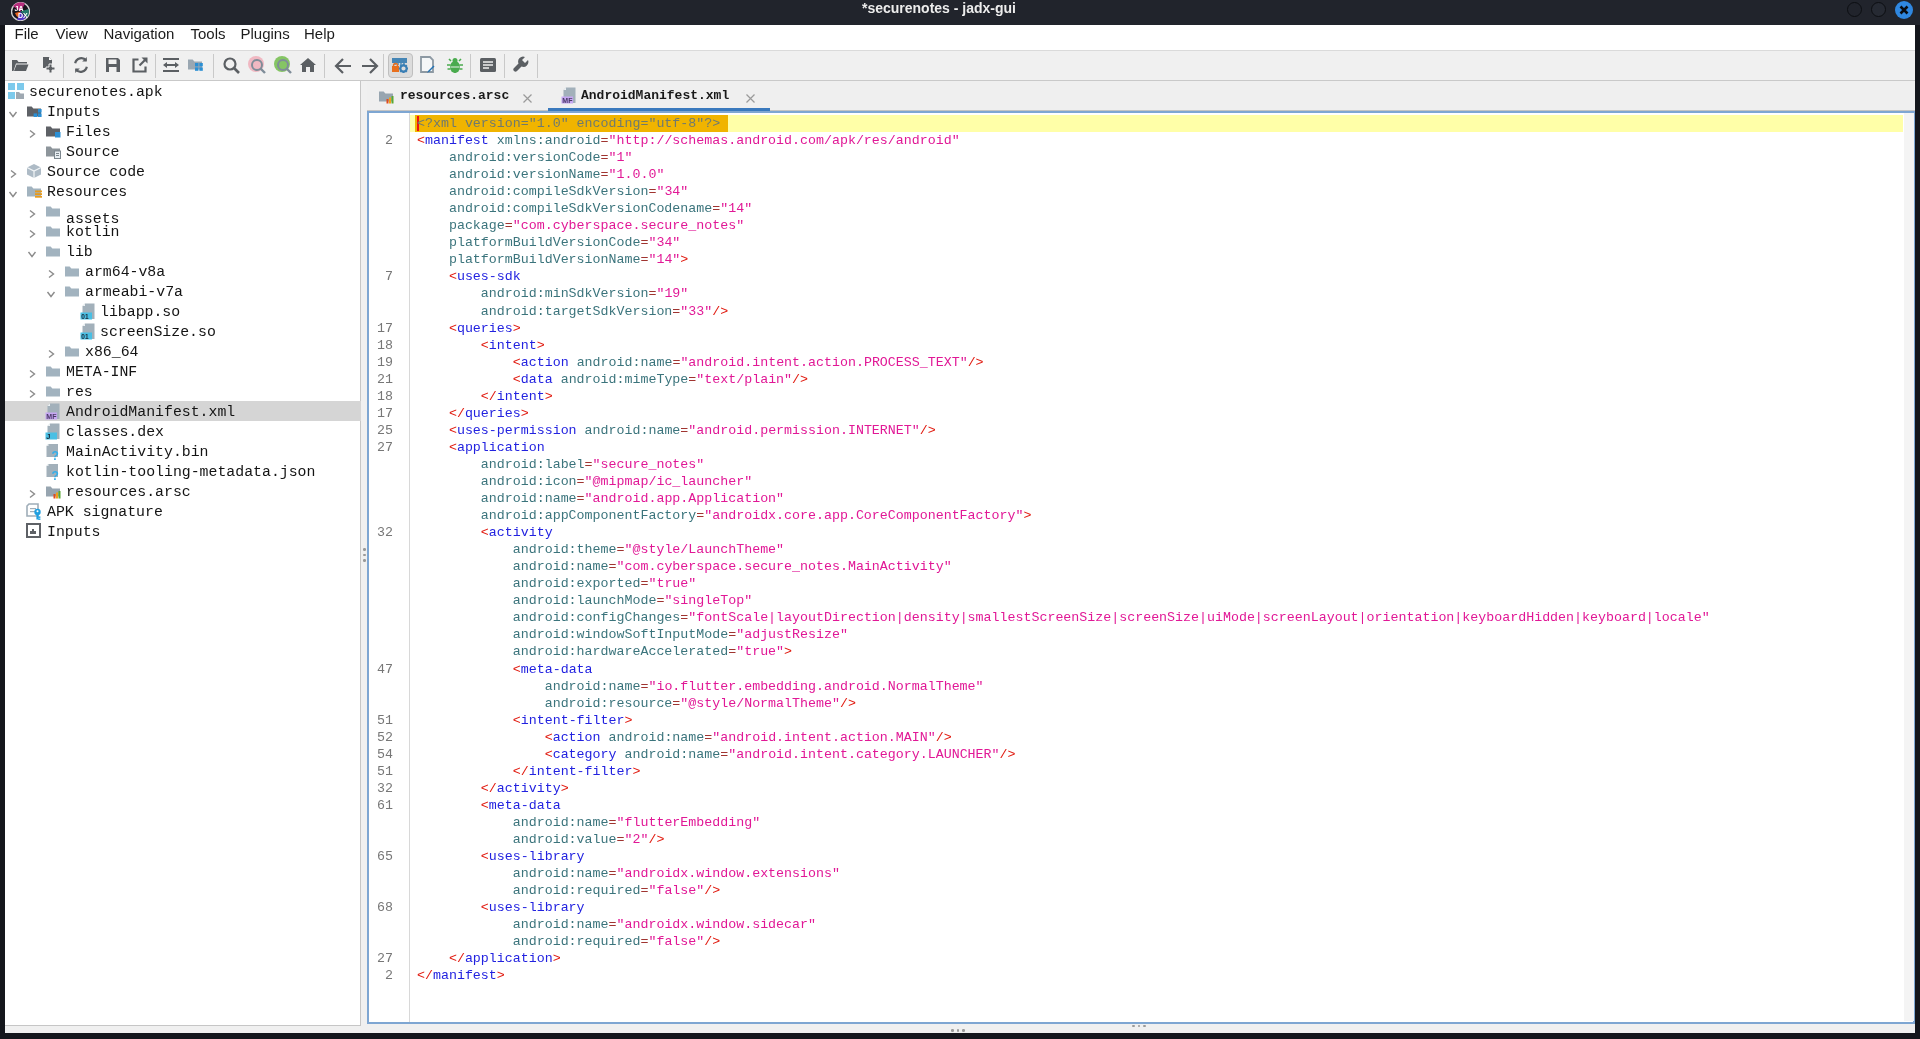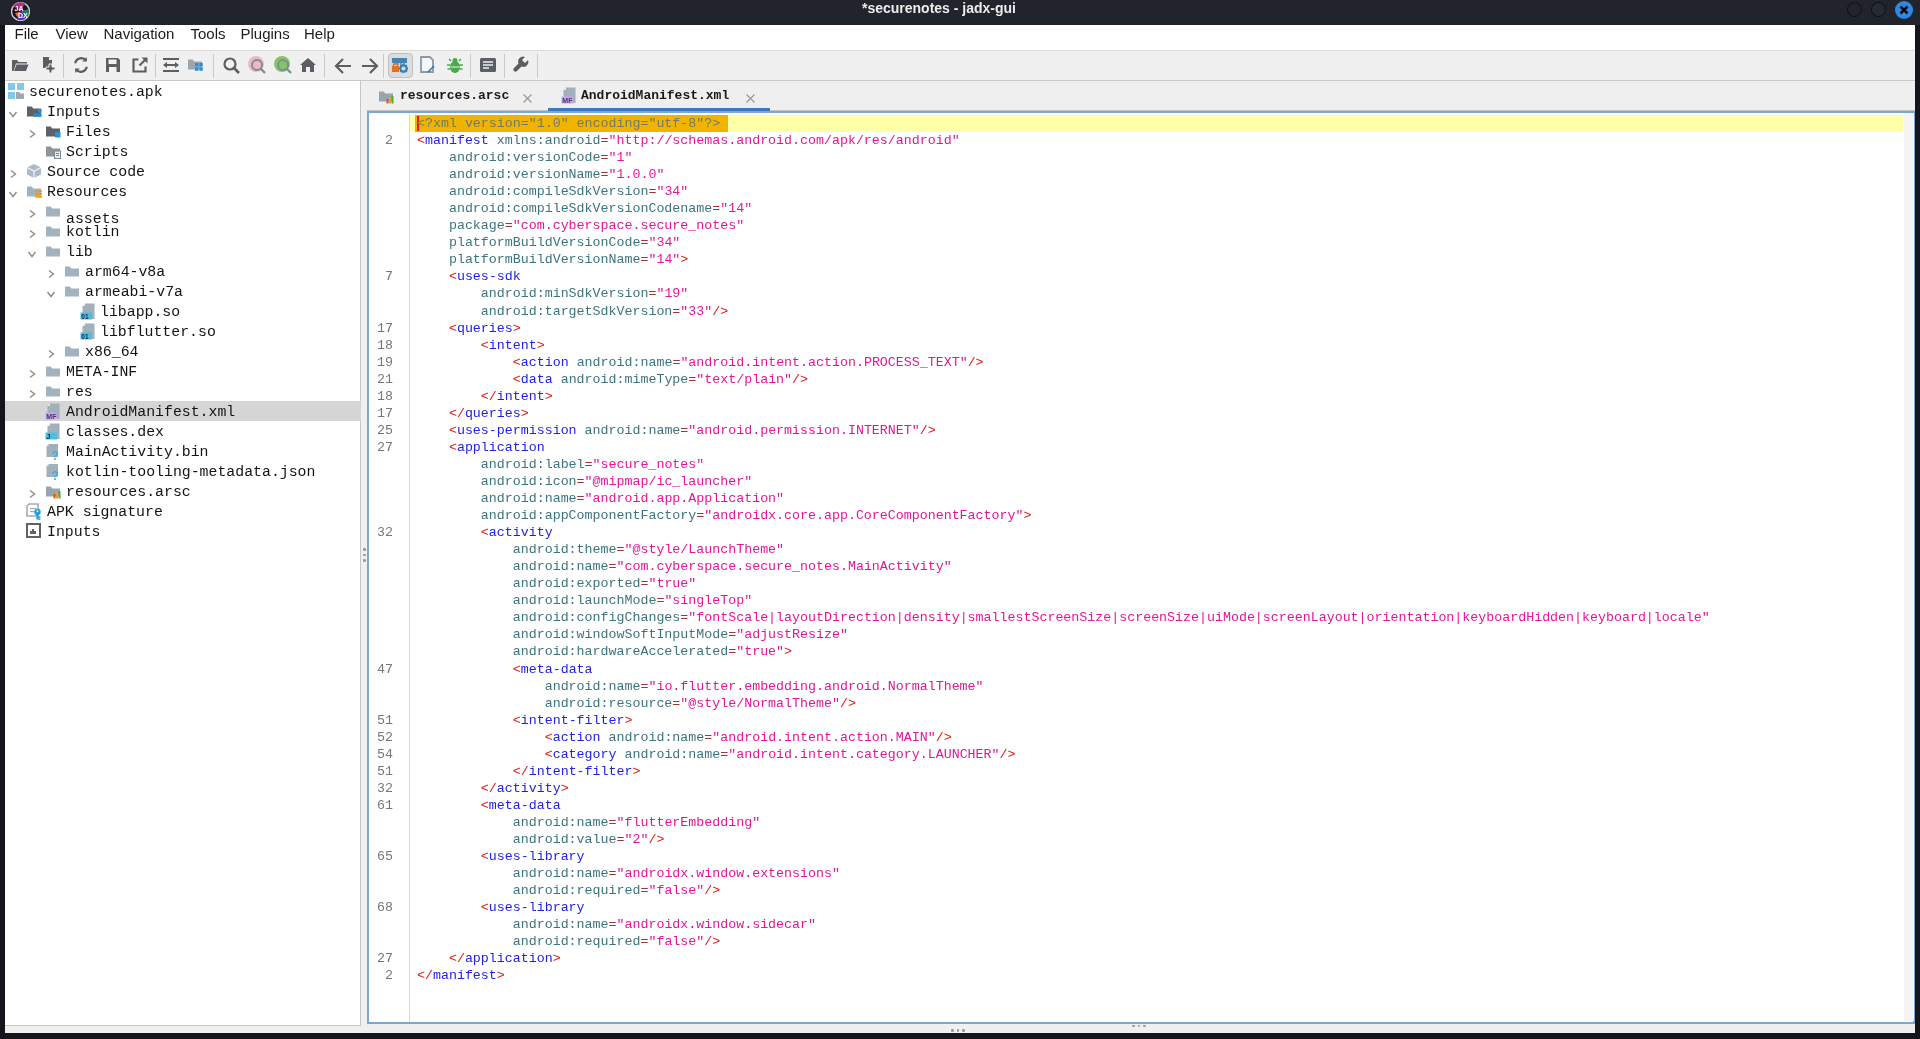--- a/index.html
+++ b/index.html
@@ -170,21 +170,21 @@
         <path d="M1 3.5 h4.6 l1.8 2 H15 V13.5 H1 Z" fill="#5e6166"></path>
         <rect x="10" y="9" width="5.5" height="5.5" fill="#2b8fd4"></rect>
       </svg></div>
     <div style="position:absolute;left:66px;top:122px;height:20px;line-height:20px">Files</div>
 <div style="position:absolute;left:45px;top:143px"><svg width="16" height="16" viewBox="0 0 16 16">
         <path d="M1 3.5 h4.6 l1.8 2 H15 V13.5 H1 Z" fill="#8d959b"></path>
         <rect x="9.5" y="8" width="6" height="7.5" fill="#e8eef2" stroke="#7c868d" stroke-width="1"></rect>
         <rect x="11" y="10" width="3" height="1" fill="#7c868d"></rect>
         <rect x="11" y="12" width="3" height="1" fill="#7c868d"></rect>
       </svg></div>
-    <div style="position:absolute;left:66px;top:142px;height:20px;line-height:20px">Scripts</div>
+    <div style="position:absolute;left:66px;top:142px;height:20px;line-height:20px">Source</div>
 <div style="position:absolute;left:8px;top:167px"><svg width="10" height="10" viewBox="0 0 10 10">
         <path d="M3 1.5 L7.5 5 L3 8.5" stroke="#8b8b8b" stroke-width="1.4" fill="none"></path>
       </svg></div>
     <div style="position:absolute;left:26px;top:163px"><svg width="16" height="16" viewBox="0 0 16 16">
         <path d="M8 1 L15 4.5 L15 11.5 L8 15 L1 11.5 L1 4.5 Z" fill="#aebbc6"></path>
         <path d="M1 4.5 L8 8 L15 4.5 M8 8 L8 15" stroke="#f2f5f7" stroke-width="1.2" fill="none"></path>
       </svg></div>
     <div style="position:absolute;left:47px;top:162px;height:20px;line-height:20px">Source code</div>
 <div style="position:absolute;left:8px;top:187px"><svg width="10" height="10" viewBox="0 0 10 10">
         <path d="M1.5 3 L5 7.5 L8.5 3" stroke="#8b8b8b" stroke-width="1.4" fill="none"></path>
@@ -237,21 +237,21 @@
         <rect x="0.5" y="9.5" width="11.5" height="7" fill="#49bfe4"></rect>
         <text x="1.3" y="15.6" font-family="Liberation Sans, sans-serif" font-size="6.5" font-weight="bold" fill="#1c2a38">01</text>
       </svg></div>
     <div style="position:absolute;left:100px;top:302px;height:20px;line-height:20px">libapp.so</div>
 <div style="position:absolute;left:80px;top:323px"><svg width="16" height="17" viewBox="0 0 16 17">
         <path d="M5 0.5 H14.5 V16 H2.5 V3 Z" fill="#a2b0ba"></path>
         <path d="M5 0.5 L5 3 L2.5 3 Z" fill="#eef2f4"></path>
         <rect x="0.5" y="9.5" width="11.5" height="7" fill="#49bfe4"></rect>
         <text x="1.3" y="15.6" font-family="Liberation Sans, sans-serif" font-size="6.5" font-weight="bold" fill="#1c2a38">01</text>
       </svg></div>
-    <div style="position:absolute;left:100px;top:322px;height:20px;line-height:20px">libflutter.so</div>
+    <div style="position:absolute;left:100px;top:322px;height:20px;line-height:20px">screenSize.so</div>
 <div style="position:absolute;left:46px;top:347px"><svg width="10" height="10" viewBox="0 0 10 10">
         <path d="M3 1.5 L7.5 5 L3 8.5" stroke="#8b8b8b" stroke-width="1.4" fill="none"></path>
       </svg></div>
     <div style="position:absolute;left:64px;top:343px"><svg width="16" height="16" viewBox="0 0 16 16">
         <path d="M1 3.5 h4.6 l1.8 2 H15 V13.5 H1 Z" fill="#a2b3bf"></path>
       </svg></div>
     <div style="position:absolute;left:85px;top:342px;height:20px;line-height:20px">x86_64</div>
 <div style="position:absolute;left:27px;top:367px"><svg width="10" height="10" viewBox="0 0 10 10">
         <path d="M3 1.5 L7.5 5 L3 8.5" stroke="#8b8b8b" stroke-width="1.4" fill="none"></path>
       </svg></div>

